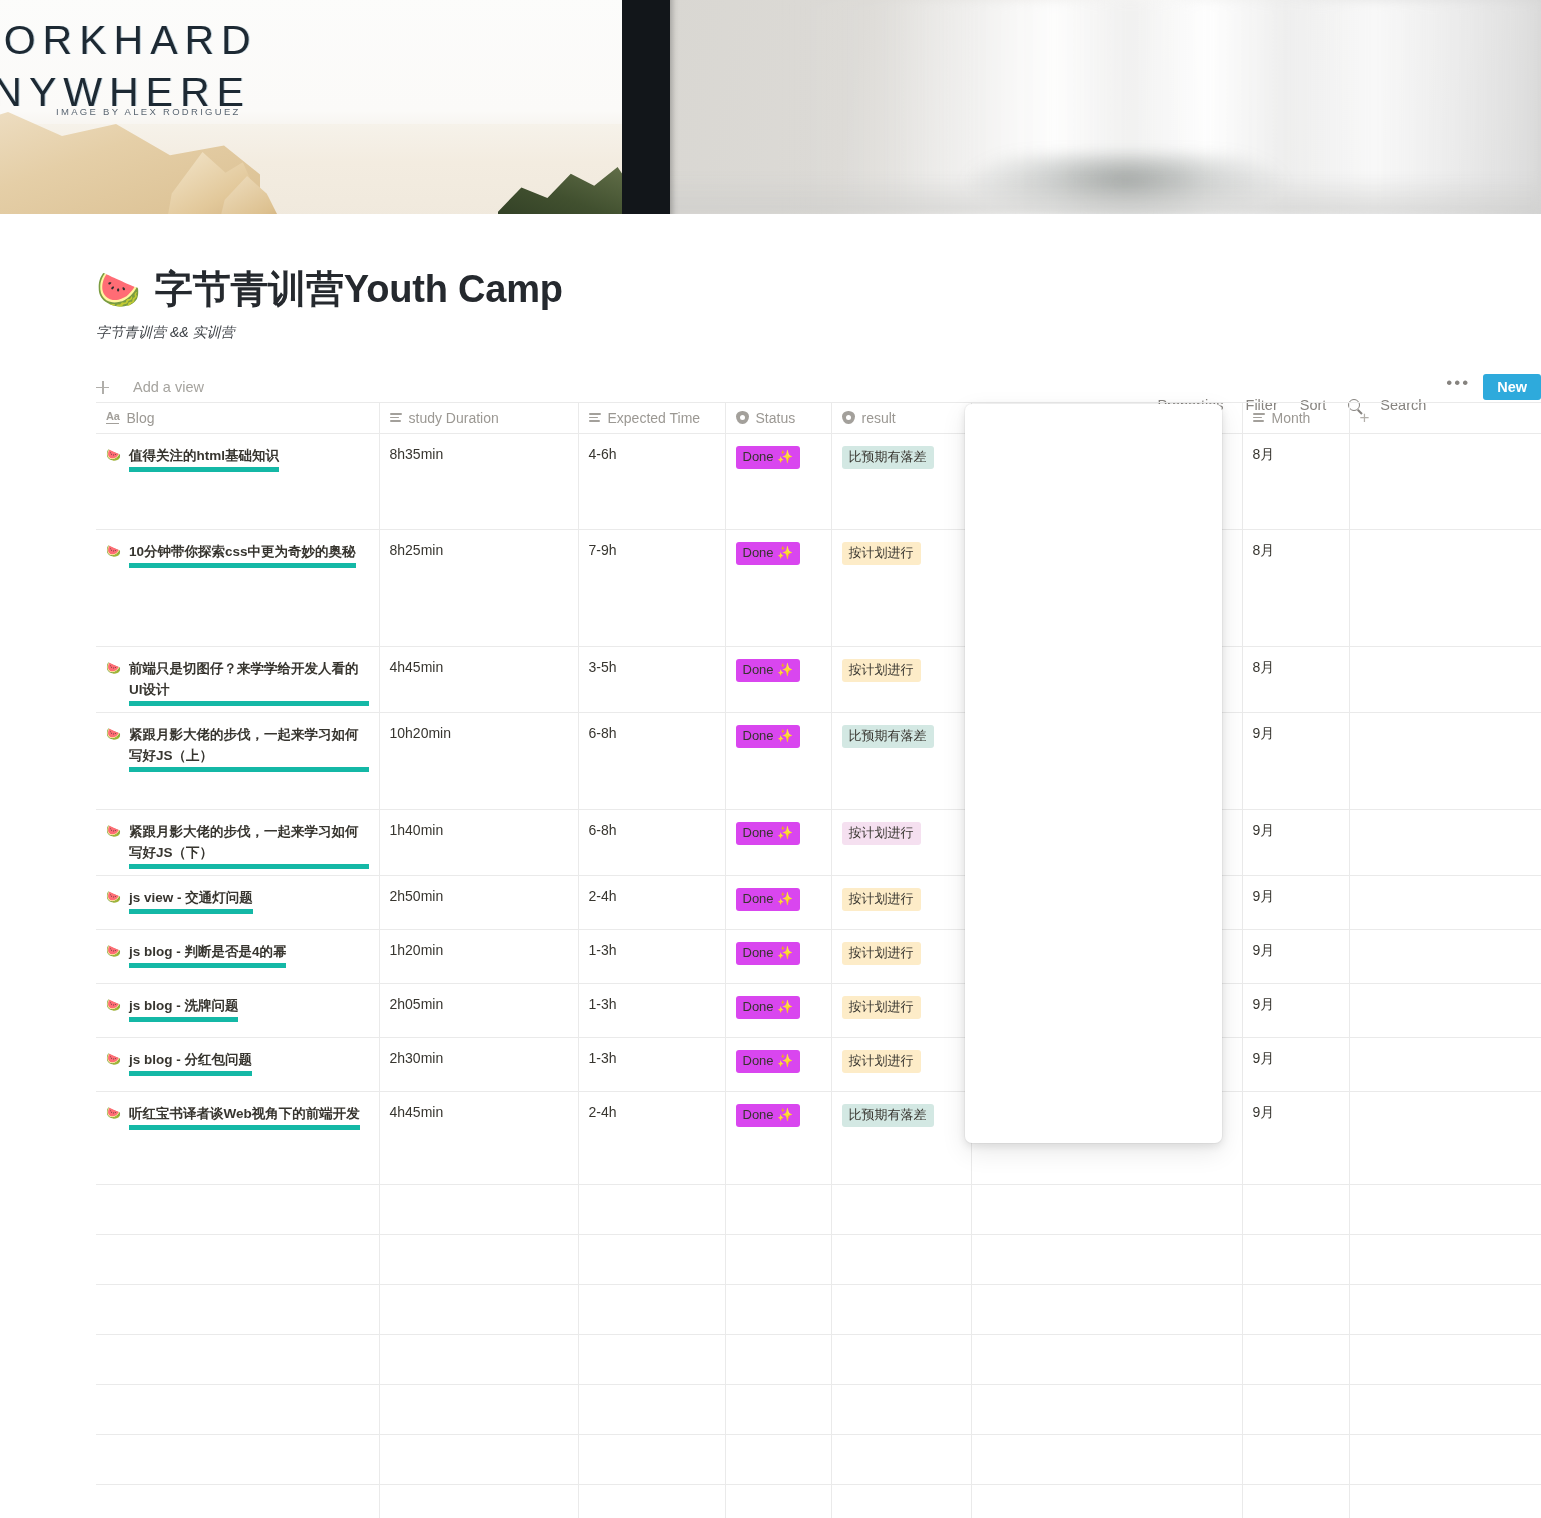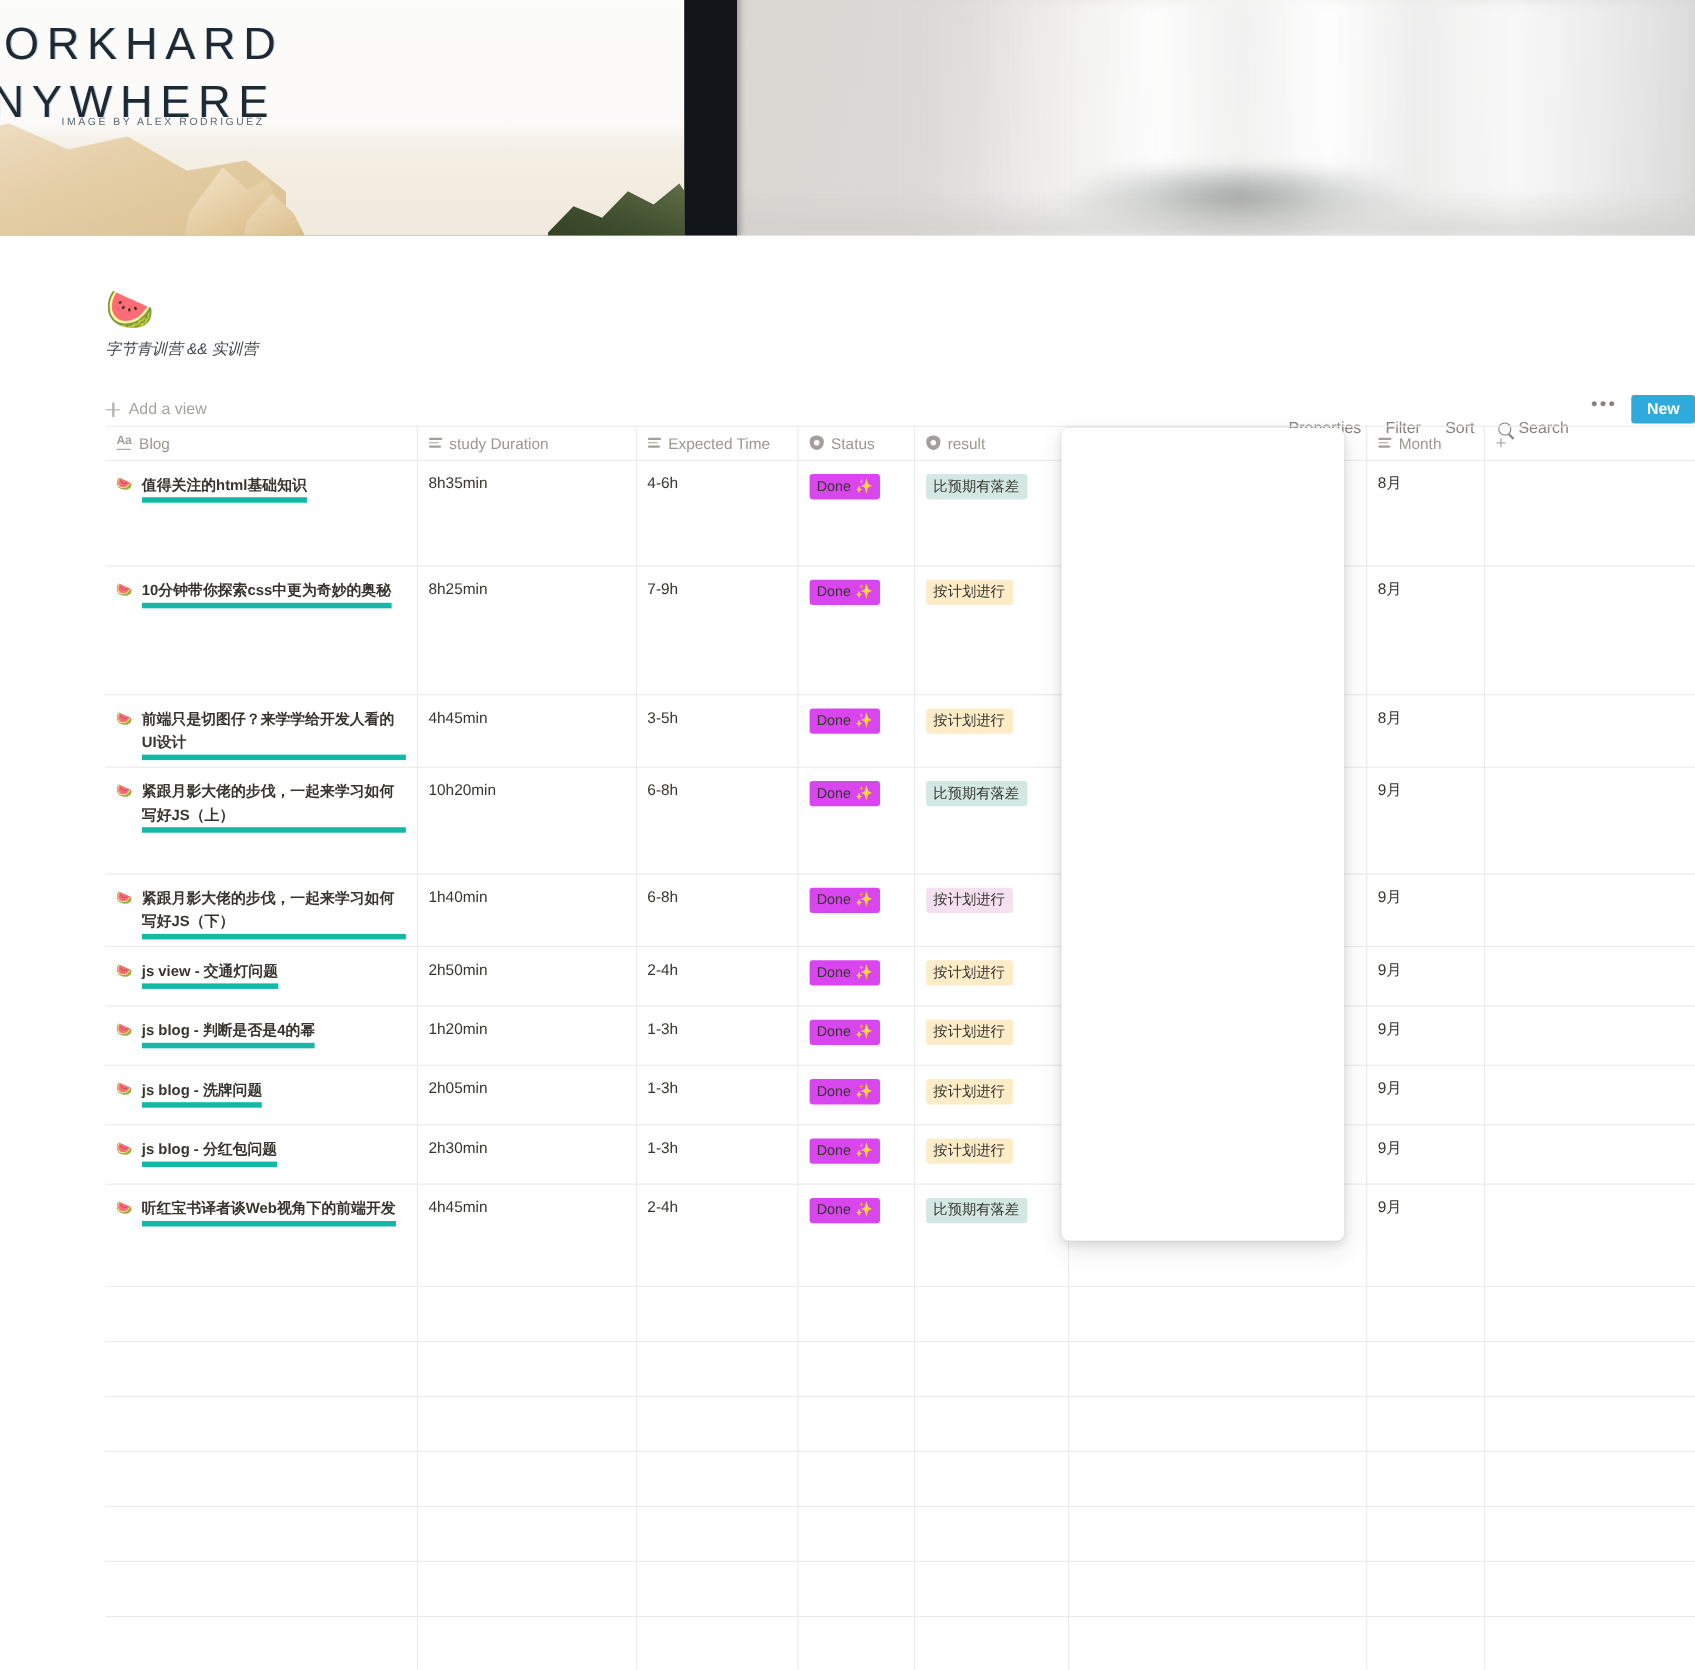--- a/index.html
+++ b/index.html
@@ -125,42 +125,42 @@
     font-size: 14px; color: #3b3f44; font-style: italic;
   }
 
   .view-bar {
     display: flex; align-items: center;
     margin: 30px 0 0 96px;
     padding-right: 0;
     height: 30px;
   }
   .add-view {
-    display: flex; align-items: center; gap: 8px;
+    display: flex; align-items: center; gap: 24px;
     color: #a5a39e; font-size: 14.5px; cursor: pointer;
   }
   .plus-ico {
     width: 13px; height: 13px; position: relative; display: inline-block;
   }
   .plus-ico::before, .plus-ico::after {
     content: ""; position: absolute; background: #b0aeaa;
   }
   .plus-ico::before { left: 0; top: 6px; width: 13px; height: 1.6px; }
   .plus-ico::after { top: 0; left: 6px; height: 13px; width: 1.6px; }
 
   .toolbar {
     margin-left: auto; display: flex; align-items: center; gap: 0;
     padding-right: 0;
   }
   .tb-item {
     font-size: 14.5px; color: #86837f; padding: 4px 11px; cursor: pointer;
     white-space: nowrap;
     margin-top: 36px;
   }
-  .tb-search { display: flex; align-items: center; gap: 6px; }
+  .tb-search { display: flex; align-items: center; gap: 20px; }
   .search-glyph {
     width: 12px; height: 12px; border: 1.6px solid #86837f; border-radius: 50%;
     position: relative; display: inline-block;
   }
   .search-glyph::after {
     content: ""; position: absolute; right: -4px; bottom: -3px;
     width: 6px; height: 1.6px; background: #86837f; transform: rotate(45deg);
   }
   .tb-dots { letter-spacing: 2px; font-size: 17px; color: #86837f; padding: 0 9px 8px 9px; cursor: pointer; }
   .btn-new {
@@ -274,20 +274,21 @@
       </div>
       <div class="cover-credit">IMAGE BY ALEX RODRIGUEZ</div>
     </div>
   </div>
 </div>
 
 <div class="page">
 
   <div class="title-row">
     <span class="title-emoji">🍉</span>
+    <h1 class="page-title">字节青训营Youth Camp</h1>
   </div>
   <div class="page-desc">字节青训营 &amp;&amp; 实训营</div>
 
   <div class="view-bar">
     <div class="add-view">
       <span class="plus-ico"></span>
       <span>Add a view</span>
     </div>
     <div class="toolbar">
       <span class="tb-item">Properties</span>

